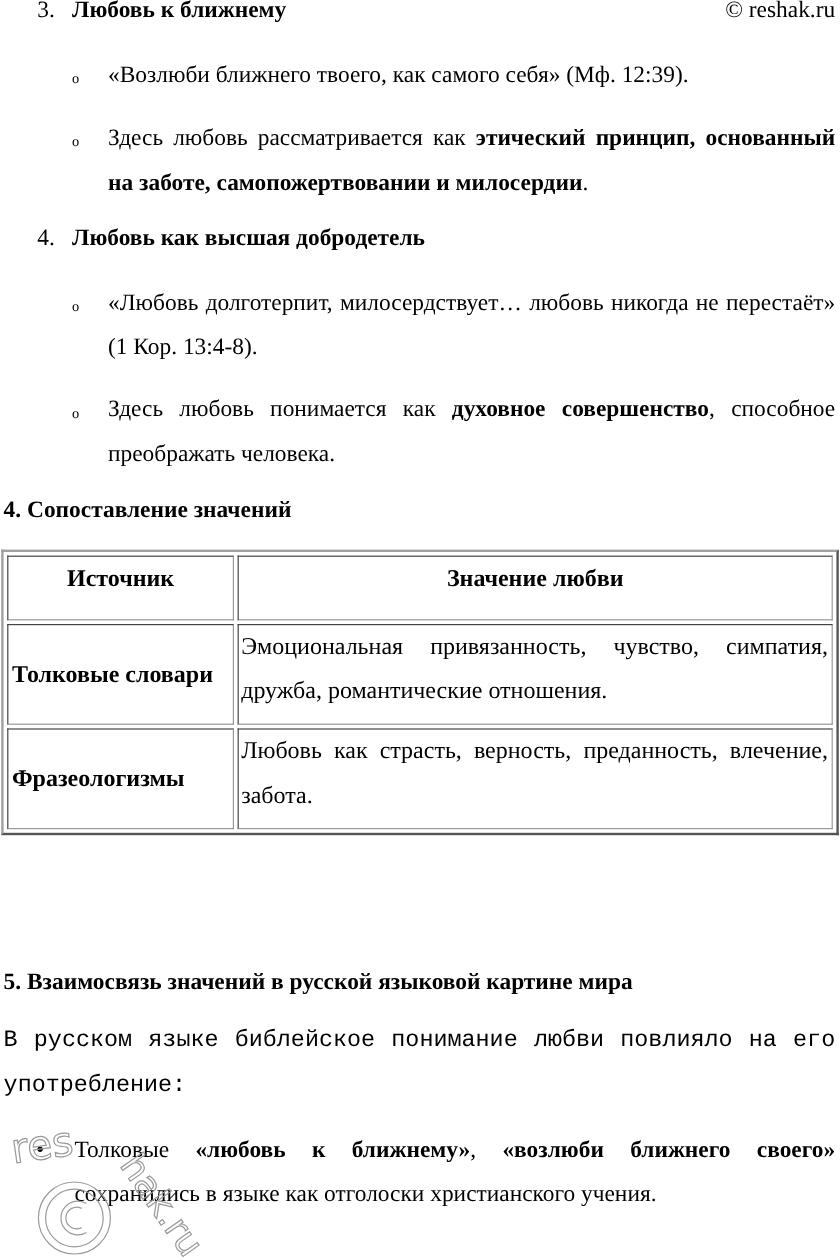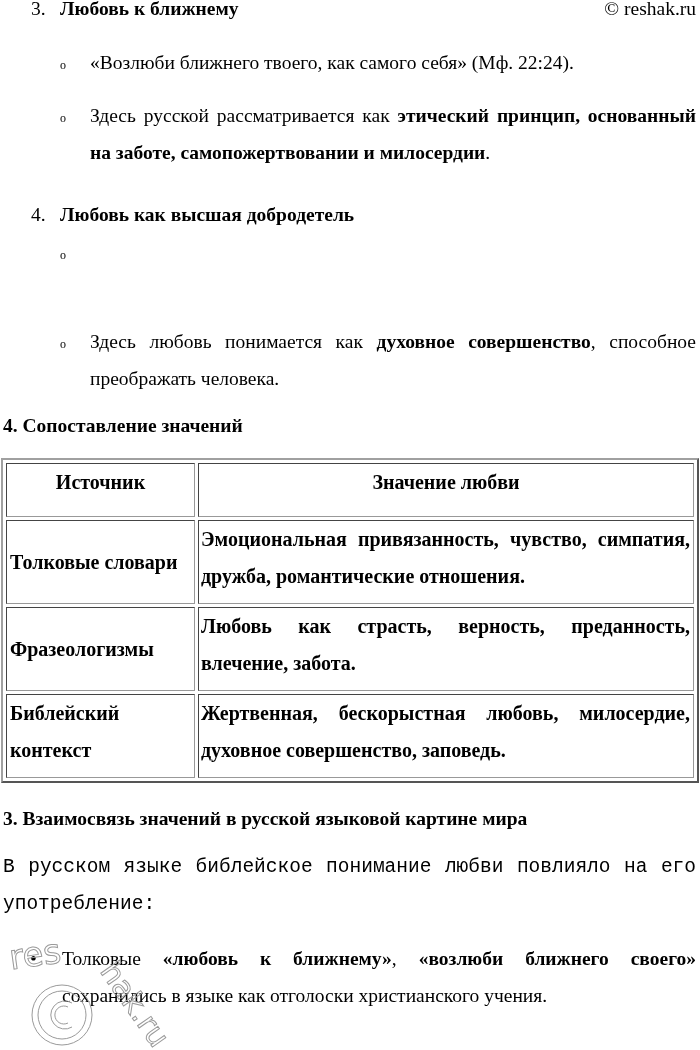--- a/index.html
+++ b/index.html
@@ -83,21 +83,20 @@
     table.cmp td.src {
       font-weight: bold;
       vertical-align: middle;
       width: 181px;
       padding-left: 3px;
     }
     table.cmp td.meaning {
       text-align: justify;
       height: 82px;
       padding-left: 2px;
-      font-weight: bold;
     }
     table.cmp td.src.top { vertical-align: top; }
 
     .para {
       position: absolute;
       left: 3px;
       right: 4px;
       text-align: justify;
       font-family: Liberation Mono, monospace;
     }
@@ -128,35 +127,36 @@
 <div class="page">
 
   <span class="watermark-top">© reshak.ru</span>
 
   <div class="num-item" style="top:-10px;">
     <span class="num">3.</span><span>Любовь к ближнему</span>
   </div>
 
   <div class="sub" style="top:44px;">
     <span class="bullet">o</span>
-    <span>«Возлюби ближнего твоего, как самого себя» (Мф. 22:24).</span>
+    <span>«Возлюби ближнего твоего, как самого себя» (Мф. 12:39).</span>
   </div>
 
   <div class="sub" style="top:97px;">
     <span class="bullet">o</span>
-    <span>Здесь русской рассматривается как</span>
+    <span>Здесь любовь рассматривается как</span>
     <b>этический принцип, основанный на заботе, самопожертвовании и милосердии</b><span>.</span>
   </div>
 
-  <div class="num-item" style="top:196px;">
+  <div class="num-item" style="top:180px;">
     <span class="num">4.</span><span>Любовь как высшая добродетель</span>
   </div>
 
   <div class="sub" style="top:234px;">
     <span class="bullet">o</span>
+    <span>«Любовь долготерпит, милосердствует… любовь никогда не перестаёт» (1 Кор. 13:4-8).</span>
   </div>
 
   <div class="sub" style="top:323px;">
     <span class="bullet">o</span>
     <span>Здесь любовь понимается как</span>
     <b>духовное совершенство</b><span>, способное преображать человека.</span>
   </div>
 
   <div class="section-heading" style="top:407px;">4. Сопоставление значений</div>
 
@@ -169,28 +169,24 @@
     </thead>
     <tbody>
       <tr>
         <td class="src">Толковые словари</td>
         <td class="meaning">Эмоциональная привязанность, чувство, симпатия, дружба, романтические отношения.</td>
       </tr>
       <tr>
         <td class="src">Фразеологизмы</td>
         <td class="meaning">Любовь как страсть, верность, преданность, влечение, забота.</td>
       </tr>
-      <tr>
-        <td class="src top">Библейский контекст</td>
-        <td class="meaning">Жертвенная, бескорыстная любовь, милосердие, духовное совершенство, заповедь.</td>
-      </tr>
     </tbody>
   </table>
 
-  <div class="section-heading" style="top:800px;">3. Взаимосвязь значений в русской языковой картине мира</div>
+  <div class="section-heading" style="top:800px;">5. Взаимосвязь значений в русской языковой картине мира</div>
 
   <div class="para" style="top:849px;">В русском языке библейское понимание любви повлияло на его употребление:</div>
 
   <div class="bullet-item" style="top:940px;">
     <span class="dot">•</span>
     <span>Толковые</span>
     <b>«любовь к ближнему»</b><span>,</span>
     <b>«возлюби ближнего своего»</b>
     <span>сохранились в языке как отголоски христианского учения.</span>
   </div>

